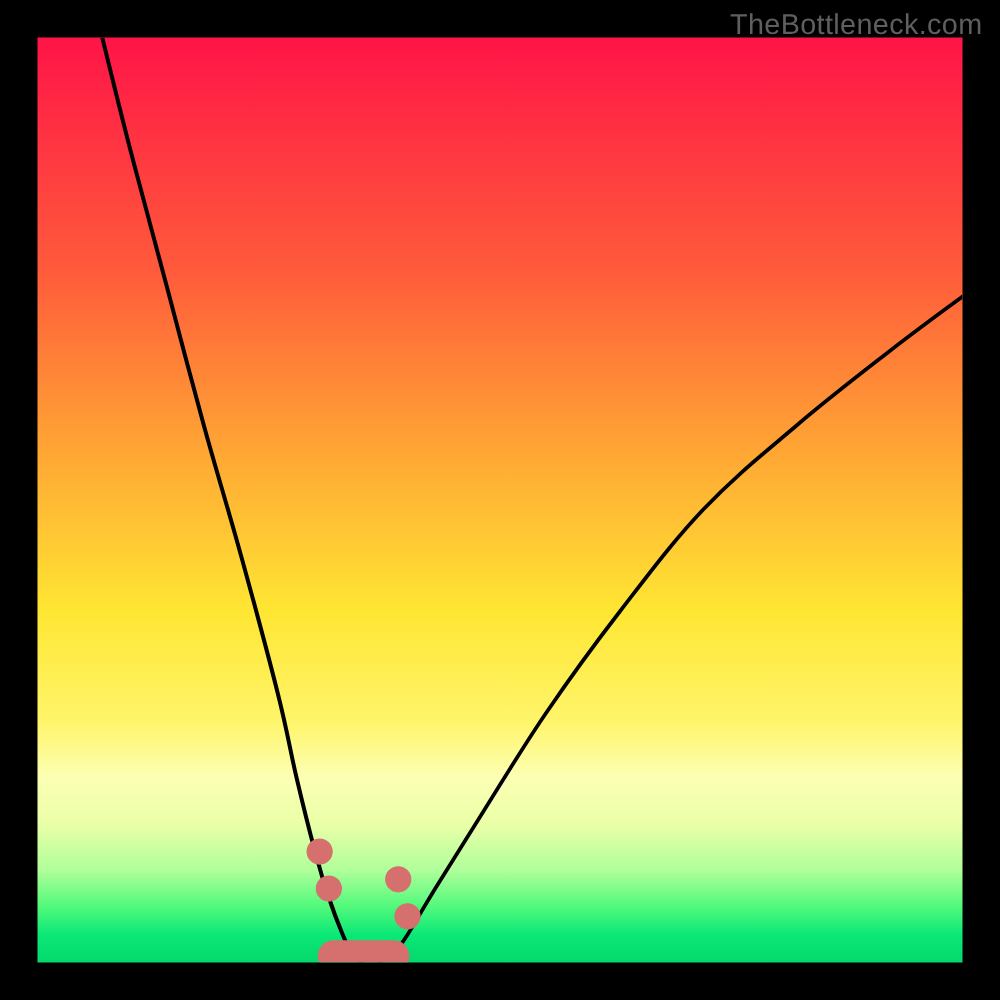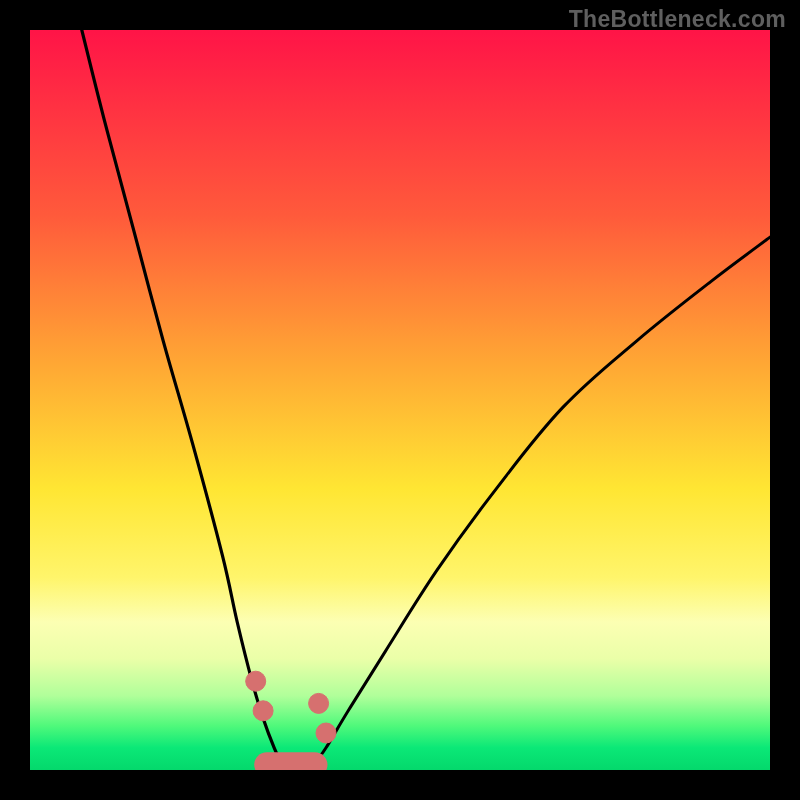--- a/index.html
+++ b/index.html
@@ -47,21 +47,21 @@
     left: 0;
     width: 740px;
     height: 740px;
   }
   .watermark {
     position: absolute;
     top: 6px;
     right: 14px;
     color: #5f5f5f;
     font-size: 23px;
-    font-weight: 700;
+    font-weight: 400;
     letter-spacing: 0.3px;
     user-select: none;
   }
 </style>
 </head>
 <body>
 
 <div class="frame">
   <div class="plot">
     <svg class="curves" viewBox="0 0 740 740" preserveAspectRatio="none">

